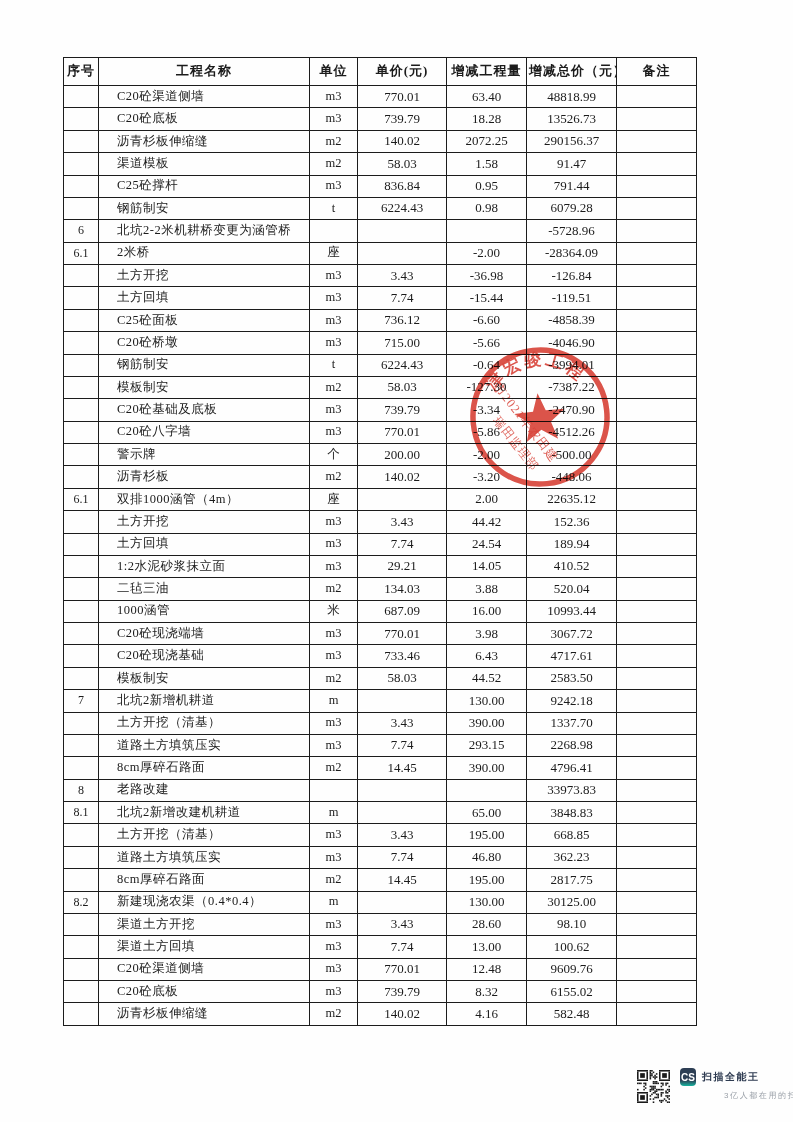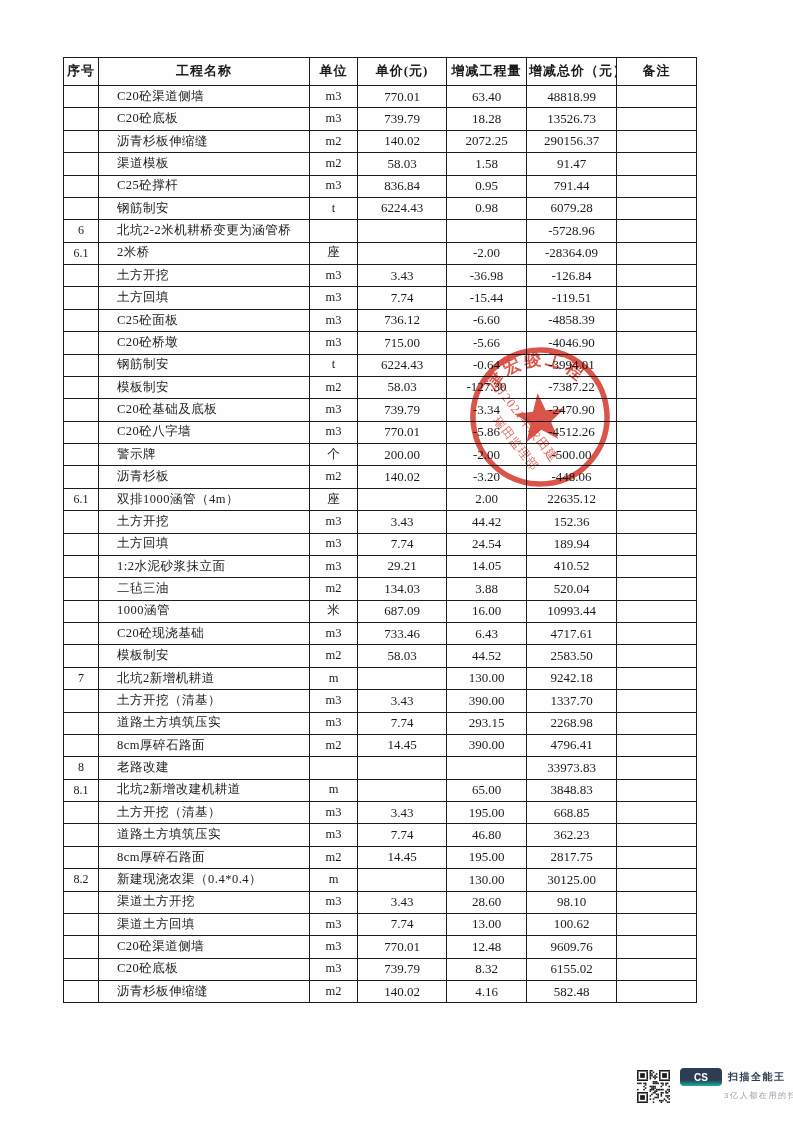--- a/index.html
+++ b/index.html
@@ -63,21 +63,21 @@
 
   
   .camscanner{
     position:absolute;left:637px;top:1068px;
     display:flex;align-items:flex-start;gap:10px;
   }
   .qr{width:33px;height:33px;display:block;margin-top:2px;}
   .cs-right{display:flex;flex-direction:column;}
   .cs-row{display:flex;align-items:center;gap:6px;}
   .cs-logo{
-    width:42px;height:18px;border-radius:4px;
+    width:16px;height:18px;border-radius:4px;
     background:linear-gradient(180deg,#2d3e54 0%,#2d3e54 68%,#16b39e 100%);
     color:#fff;font-family:"Liberation Sans",sans-serif;
     font-weight:bold;font-size:10px;
     display:flex;align-items:center;justify-content:center;
     letter-spacing:0;
   }
   .cs-title{
     font-family:"Liberation Sans","DejaVu Sans",sans-serif;
     font-weight:bold;font-size:10px;color:#2d3a50;
     letter-spacing:1.5px;white-space:nowrap;
@@ -323,20 +323,29 @@
           <td class="col-total">520.04</td>
           <td class="col-note"></td>
         </tr>
         <tr>
           <td class="col-no"></td>
           <td class="col-name">1000涵管</td>
           <td class="col-unit">米</td>
           <td class="col-price">687.09</td>
           <td class="col-qty">16.00</td>
           <td class="col-total">10993.44</td>
+          <td class="col-note"></td>
+        </tr>
+        <tr>
+          <td class="col-no"></td>
+          <td class="col-name">C20砼现浇端墙</td>
+          <td class="col-unit">m3</td>
+          <td class="col-price">770.01</td>
+          <td class="col-qty">3.98</td>
+          <td class="col-total">3067.72</td>
           <td class="col-note"></td>
         </tr>
         <tr>
           <td class="col-no"></td>
           <td class="col-name">C20砼现浇基础</td>
           <td class="col-unit">m3</td>
           <td class="col-price">733.46</td>
           <td class="col-qty">6.43</td>
           <td class="col-total">4717.61</td>
           <td class="col-note"></td>

